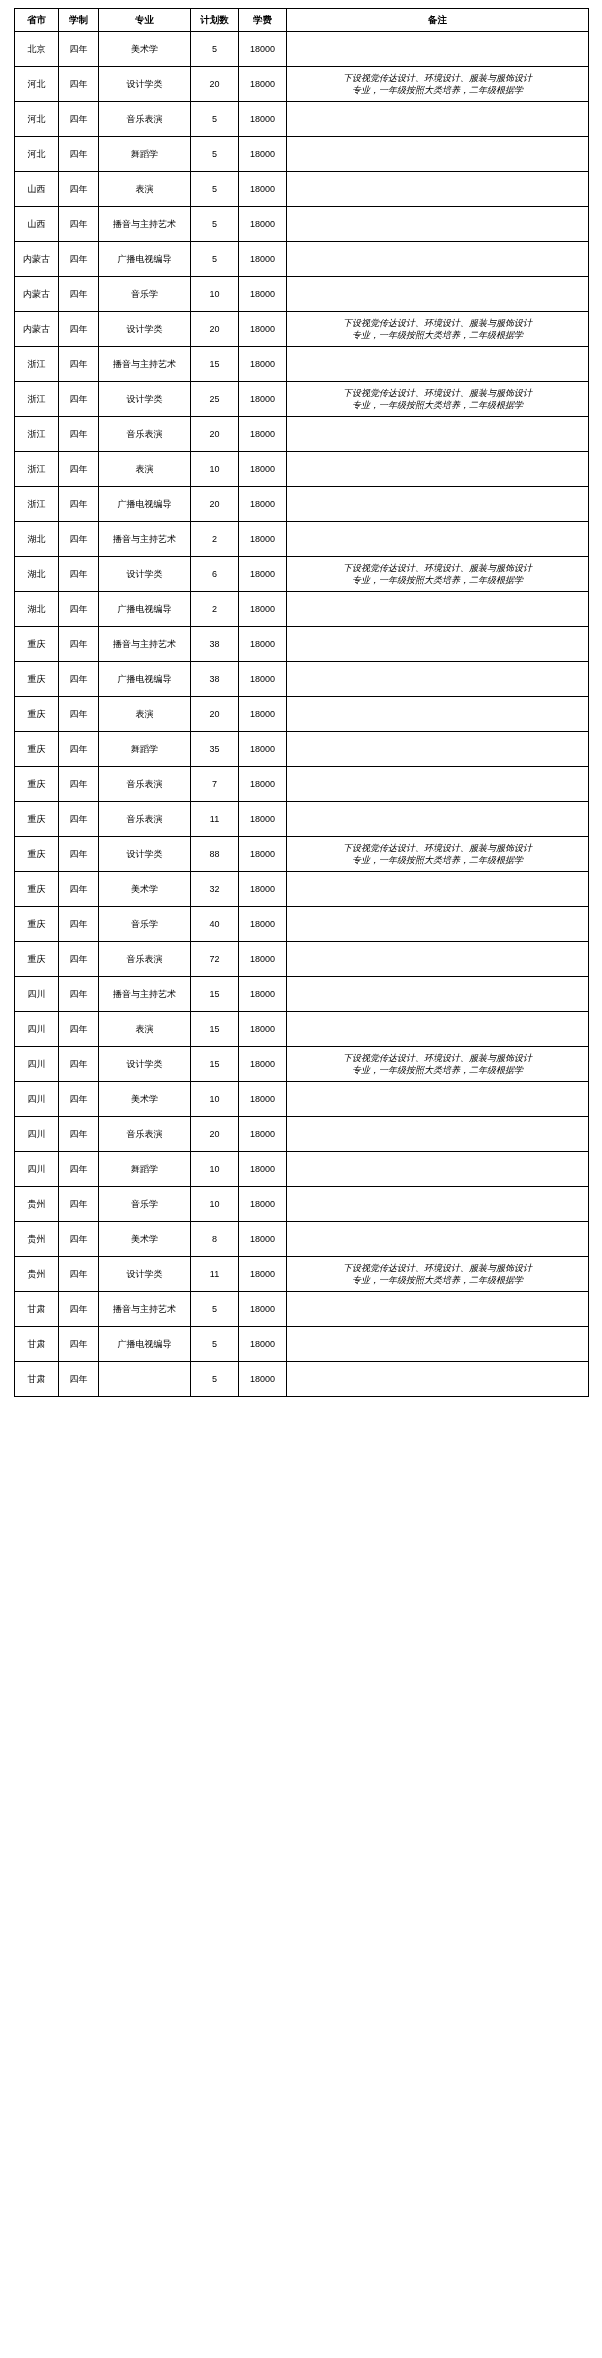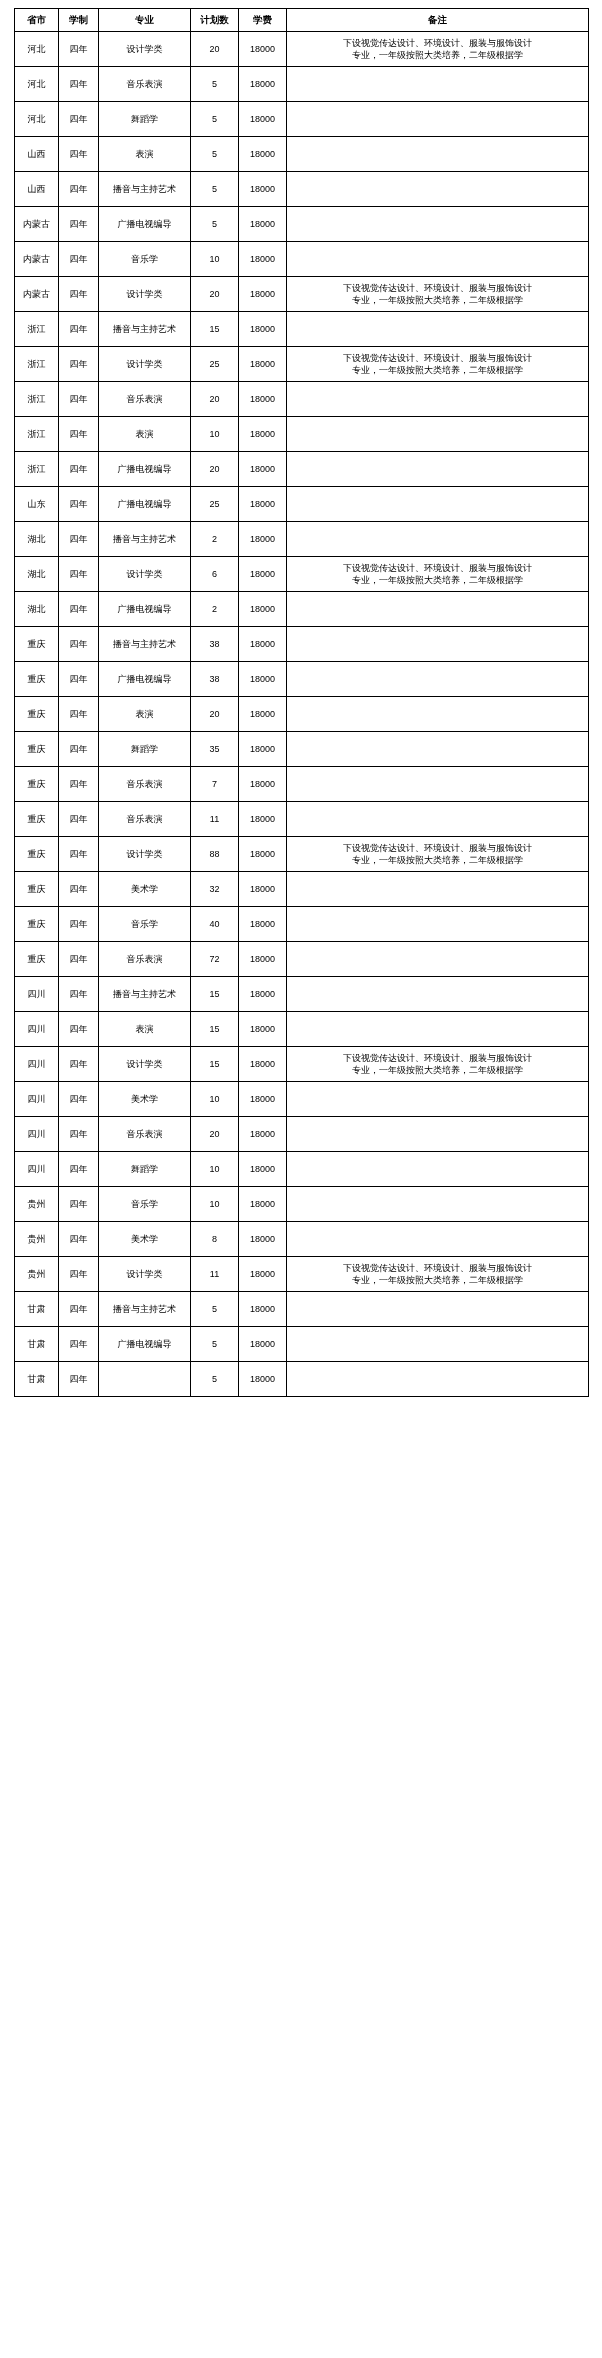--- a/index.html
+++ b/index.html
@@ -49,20 +49,21 @@
 
   td.remark {
     font-size: 8.5px;
     line-height: 1.5;
     padding: 2px 6px;
     text-align: center;
   }
   td.remark .line {
     display: block;
     white-space: nowrap;
+    font-style: italic;
   }
   .watermark {
     position: absolute;
     left: 82px;
     bottom: 18px;
     font-family: "Liberation Serif", "DejaVu Serif", serif;
     font-size: 27px;
     font-weight: bold;
     color: rgba(140, 140, 140, 0.40);
     letter-spacing: 1px;
@@ -94,20 +95,28 @@
         <th>省市</th>
         <th>学制</th>
         <th>专业</th>
         <th>计划数</th>
         <th>学费</th>
         <th>备注</th>
       </tr>
     </thead>
     <tbody id="table-body">
         <tr>
+          <td>北京</td>
+          <td>四年</td>
+          <td>美术学</td>
+          <td>5</td>
+          <td>18000</td>
+          <td class="remark"></td>
+        </tr>
+        <tr>
           <td>河北</td>
           <td>四年</td>
           <td>设计学类</td>
           <td>20</td>
           <td>18000</td>
           <td class="remark">
             <span class="line">下设视觉传达设计、环境设计、服装与服饰设计</span>
             <span class="line">专业，一年级按照大类培养，二年级根据学</span>
           </td>
         </tr>
@@ -203,28 +212,20 @@
           <td>表演</td>
           <td>10</td>
           <td>18000</td>
           <td class="remark"></td>
         </tr>
         <tr>
           <td>浙江</td>
           <td>四年</td>
           <td>广播电视编导</td>
           <td>20</td>
-          <td>18000</td>
-          <td class="remark"></td>
-        </tr>
-        <tr>
-          <td>山东</td>
-          <td>四年</td>
-          <td>广播电视编导</td>
-          <td>25</td>
           <td>18000</td>
           <td class="remark"></td>
         </tr>
         <tr>
           <td>湖北</td>
           <td>四年</td>
           <td>播音与主持艺术</td>
           <td>2</td>
           <td>18000</td>
           <td class="remark"></td>

